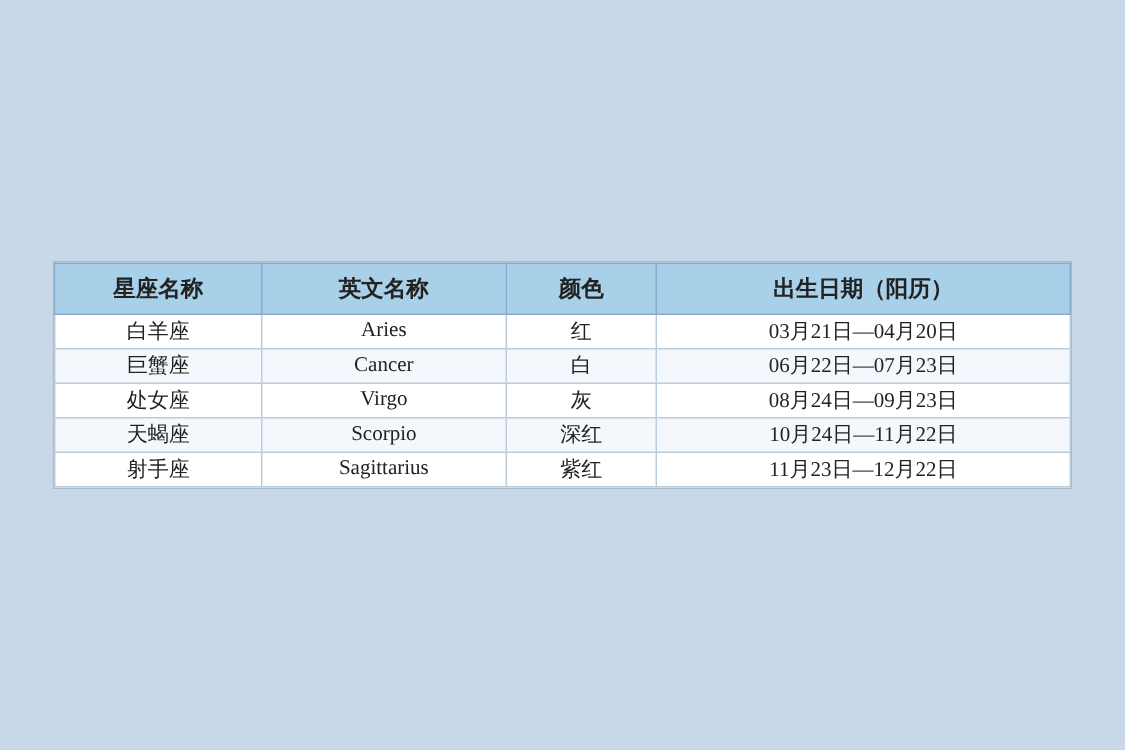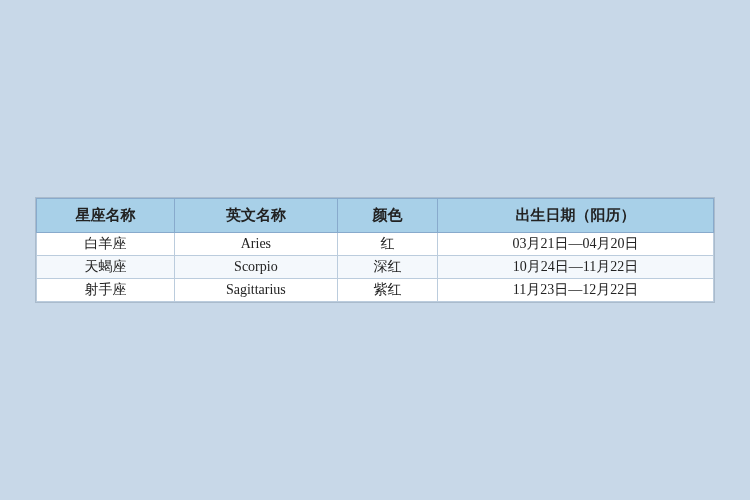--- a/index.html
+++ b/index.html
@@ -73,20 +73,32 @@
       </tr>
     </thead>
     <tbody id="table-body">
     <tr>
           <td>白羊座</td>
           <td>Aries</td>
           <td>红</td>
           <td>03月21日—04月20日</td>
         </tr>
         <tr>
+          <td>巨蟹座</td>
+          <td>Cancer</td>
+          <td>白</td>
+          <td>06月22日—07月23日</td>
+        </tr>
+        <tr>
+          <td>处女座</td>
+          <td>Virgo</td>
+          <td>灰</td>
+          <td>08月24日—09月23日</td>
+        </tr>
+        <tr>
           <td>天蝎座</td>
           <td>Scorpio</td>
           <td>深红</td>
           <td>10月24日—11月22日</td>
         </tr>
         <tr>
           <td>射手座</td>
           <td>Sagittarius</td>
           <td>紫红</td>
           <td>11月23日—12月22日</td>

